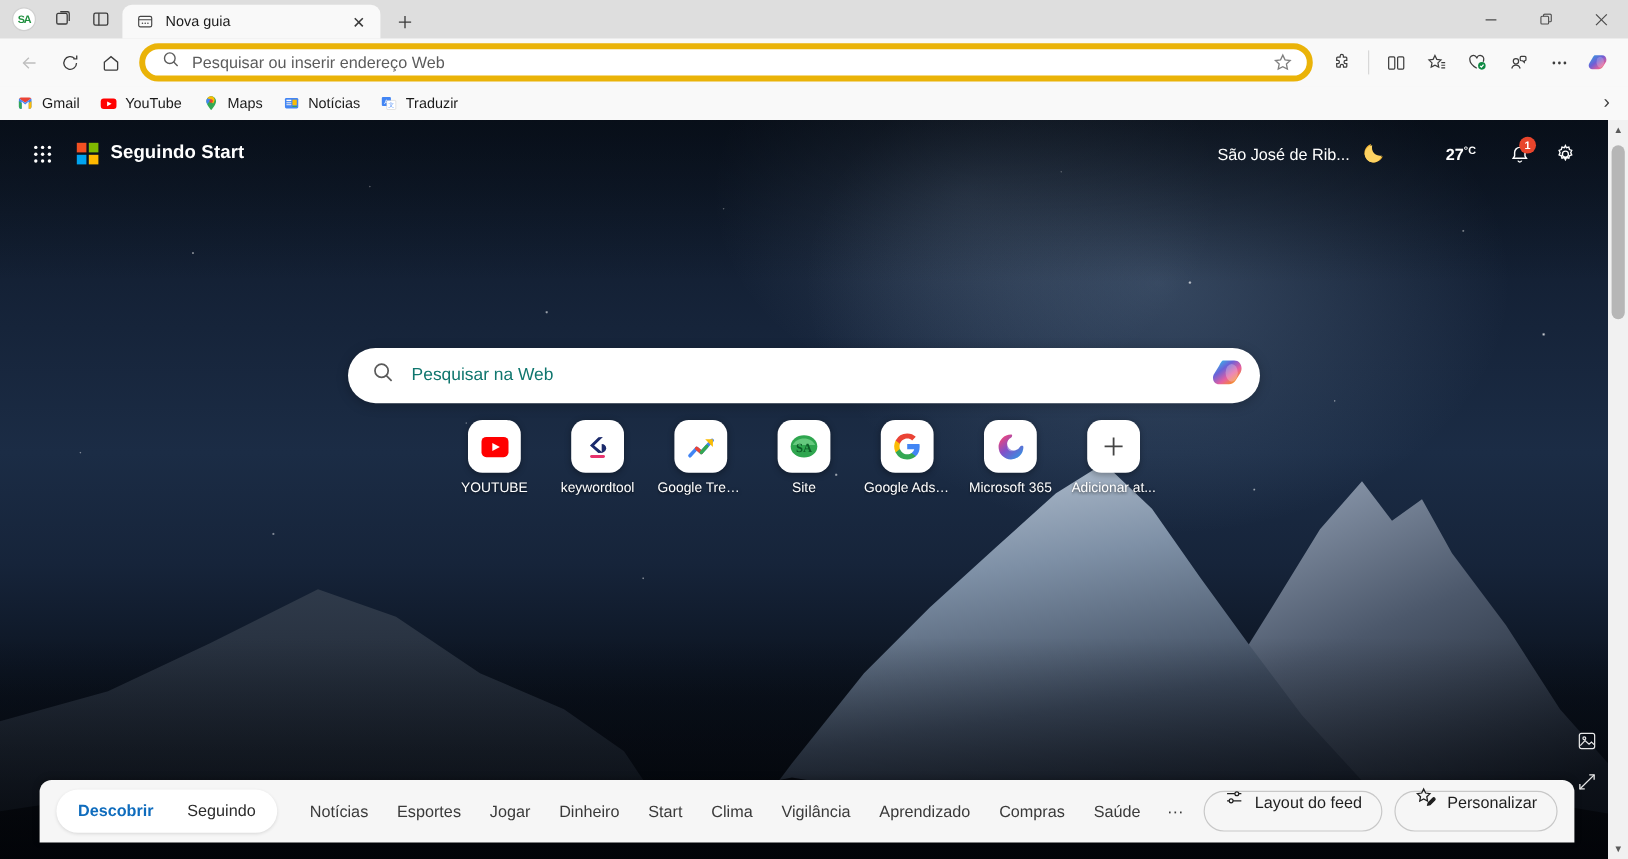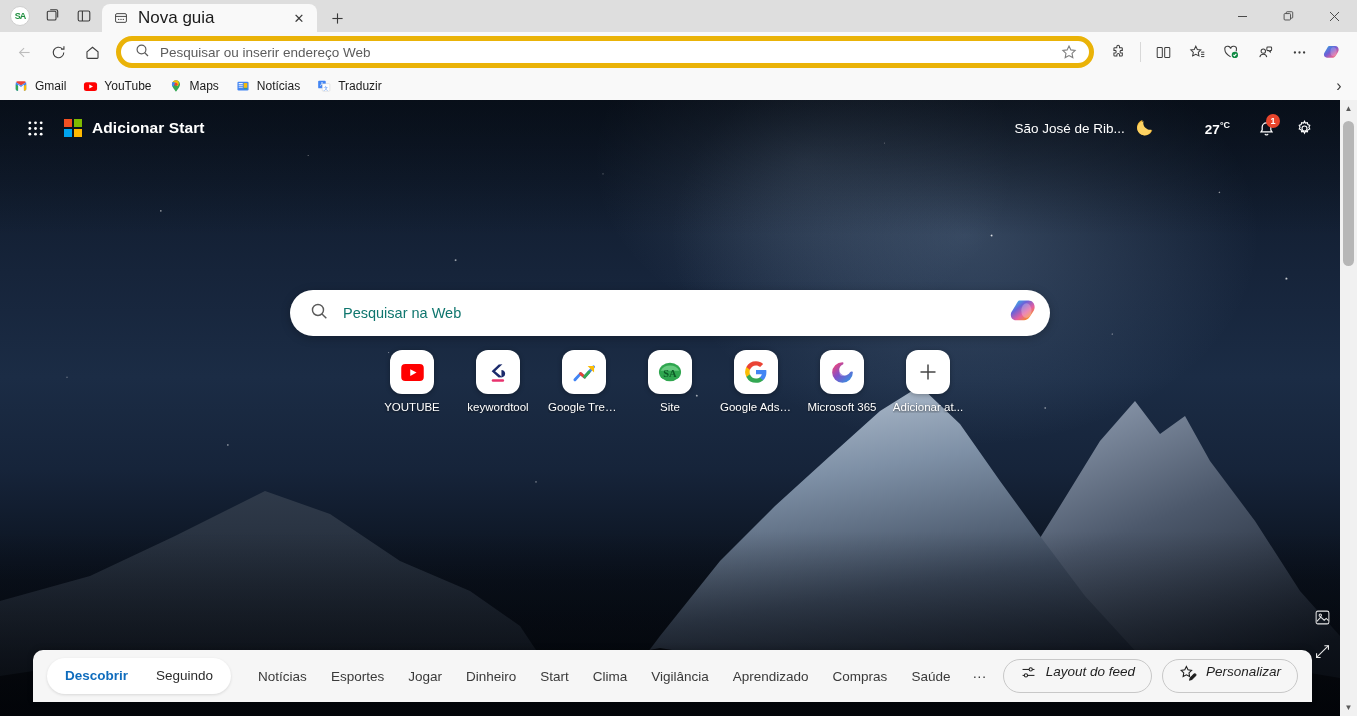--- a/index.html
+++ b/index.html
@@ -26,21 +26,21 @@
     font-size:9px;font-weight:bold;color:#1e8f3e;border:1px solid #cfcfcf;
     letter-spacing:-1px;
   }
   .tab{
     height:28px; min-width:215px; max-width:240px; background:#f9f9f9;
     border-radius:8px 8px 0 0; display:flex; align-items:center;
     padding:0 8px 0 11px; gap:9px; margin-left:4px; position:relative;
   }
   .tab-favicon{ width:16px;height:16px;display:flex;align-items:center;justify-content:center;color:#444; }
   .tab-title{
-    flex:1; font-size:17px; color:#1b1b1b; white-space:nowrap; overflow:hidden;
+    flex:1; font-size:12px; color:#1b1b1b; white-space:nowrap; overflow:hidden;
     text-overflow:ellipsis;
   }
   .tab-close{
     width:20px;height:20px;border-radius:4px;display:flex;align-items:center;
     justify-content:center; color:#3b3b3b; font-size:13px;
   }
   .newtab{
     width:28px;height:26px;margin-left:6px;margin-bottom:1px;border-radius:5px;
     display:flex;align-items:center;justify-content:center;color:#3b3b3b;
   }
@@ -216,23 +216,23 @@
   }
   .seg span.active{ color:#0f6cbd; font-weight:600; }
   .feedlinks{ display:flex; align-items:center; gap:2px; margin-left:16px; }
   .feedlinks a{
     font-size:13.5px; color:#3a3a3a; text-decoration:none; padding:7px 11px;
     border-radius:6px; white-space:nowrap;
   }
   .feed-more{ padding:6px 9px; color:#3a3a3a; font-size:14px; border-radius:6px;}
   .feed-actions{ margin-left:auto; display:flex; gap:10px; }
   .pillbtn{
-    display:flex;align-items:flex-start;gap:9px;height:34px;padding:4px 16px;
+    display:flex;align-items:flex-end;gap:9px;height:34px;padding:16px 16px;
     border:1px solid #c8c8c8; border-radius:17px; background:#f6f6f6;
-    font-size:13.5px; color:#1f1f1f; white-space:nowrap;font-style:italic;
+    font-size:13.5px; color:#1f1f1f; white-space:nowrap;
   }
 
   
   .pscroll{
     position:absolute; top:0; right:0; width:17px; height:616px;
     background:#f1f1f1; z-index:9; display:flex; flex-direction:column;
     align-items:center;
   }
   .pscroll .arr{ height:17px; display:flex; align-items:center; justify-content:center;
     font-size:8px; color:#5a5a5a; width:100%;}
@@ -504,21 +504,21 @@
           <circle cx="15" cy="15" r="1.5"></circle>
       </svg>
     </div>
     <div class="ms-logo">
       <span class="ms-squares">
         <i style="background:#f25022"></i>
           <i style="background:#7fba00"></i>
         <i style="background:#00a4ef"></i>
           <i style="background:#ffb900"></i>
       </span>
-      <span class="ms-title">Adicionar Start</span>
+      <span class="ms-title">Seguindo Start</span>
     </div>
 
     <div class="ntp-right">
       <div class="weather">
         <span>São José de Rib...</span>
         <span>
           <svg width="22" height="22" viewBox="0 0 24 24">
             <path d="M20 15.4A8.2 8.2 0 019.4 4.3 8.6 8.6 0 1020 15.4z" fill="#f2b431"></path>
             <path d="M19 14.9A7.4 7.4 0 0110.4 5.6 7.8 7.8 0 1019 14.9z" fill="#fdd262"></path>
           </svg>

